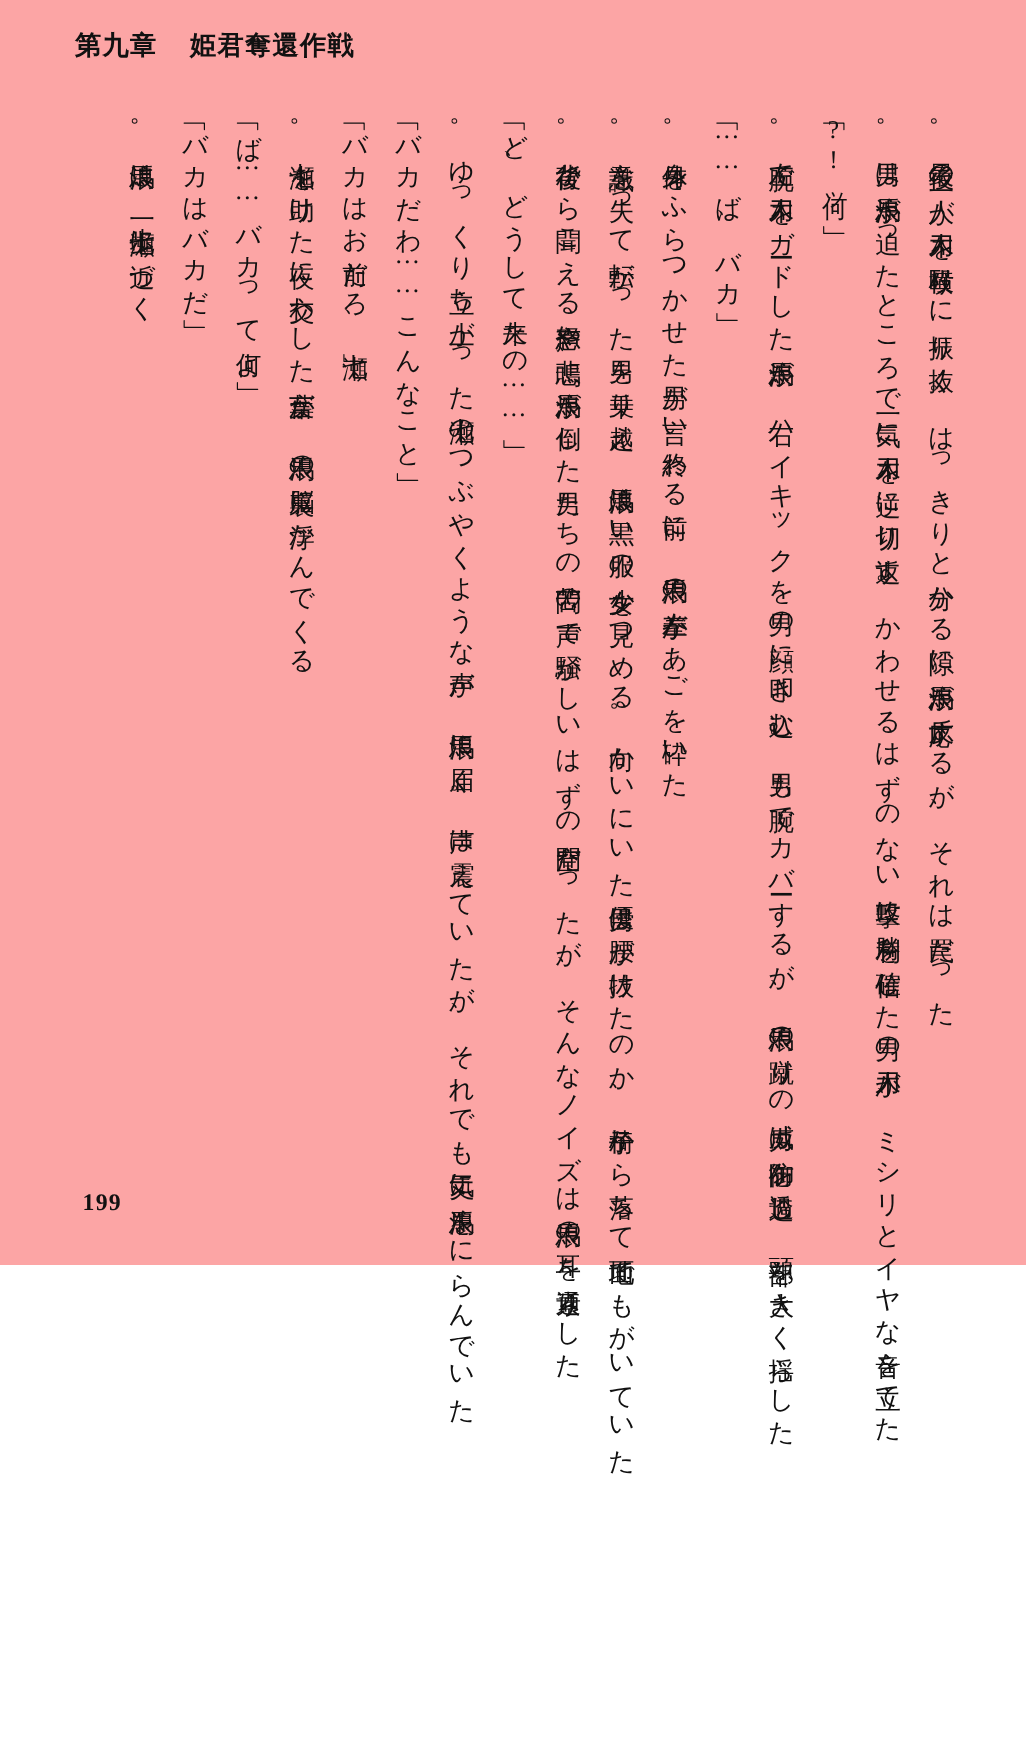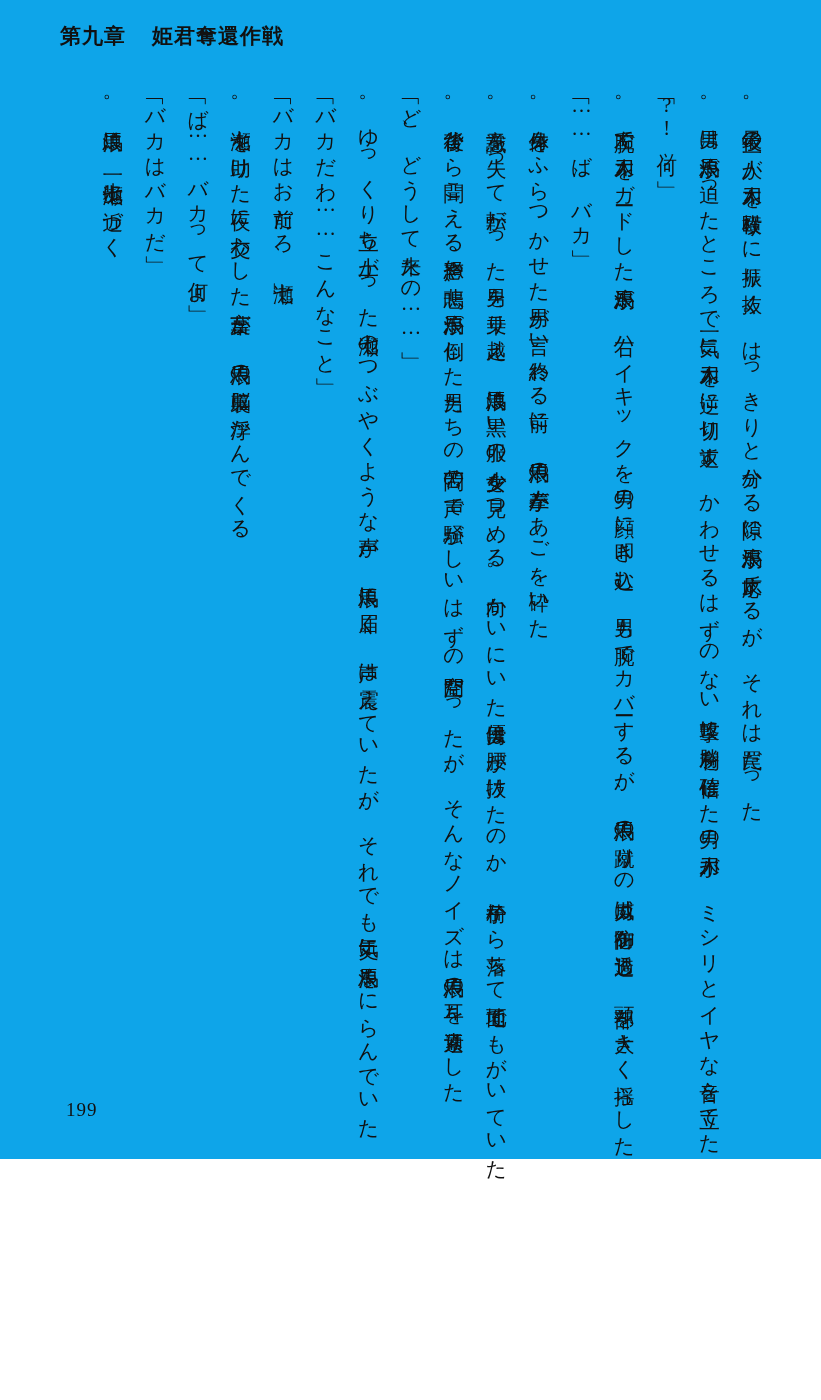--- a/index.html
+++ b/index.html
@@ -13,22 +13,22 @@
     position: relative;
     font-family: "Liberation Serif", "DejaVu Serif", serif;
     color: #111111;
     overflow: hidden;
   }
 
   .page {
     position: absolute;
     inset: 0;
     width: 821px;
-    height: 1159px;
-    background: #0ea5e9;
+    height: 1012px;
+    background: #fca5a5;
   }
 
   
   .chapter-head {
     position: absolute;
     top: 22px;
     left: 60px;
     font-size: 21px;
     font-weight: bold;
     letter-spacing: 1px;
@@ -66,21 +66,21 @@
   .vtext p.indent {
     text-indent: 1em;
   }
 
   
   .folio {
     position: absolute;
     bottom: 38px;
     left: 66px;
     font-size: 19px;
-    font-weight: normal;
+    font-weight: bold;
     letter-spacing: 1px;
   }
 </style>
 </head>
 <body>
 
 <div class="page">
 
   <div class="chapter-head">
     <span class="chapter-num">第九章</span><span class="chapter-title">姫君奪還作戦</span>

